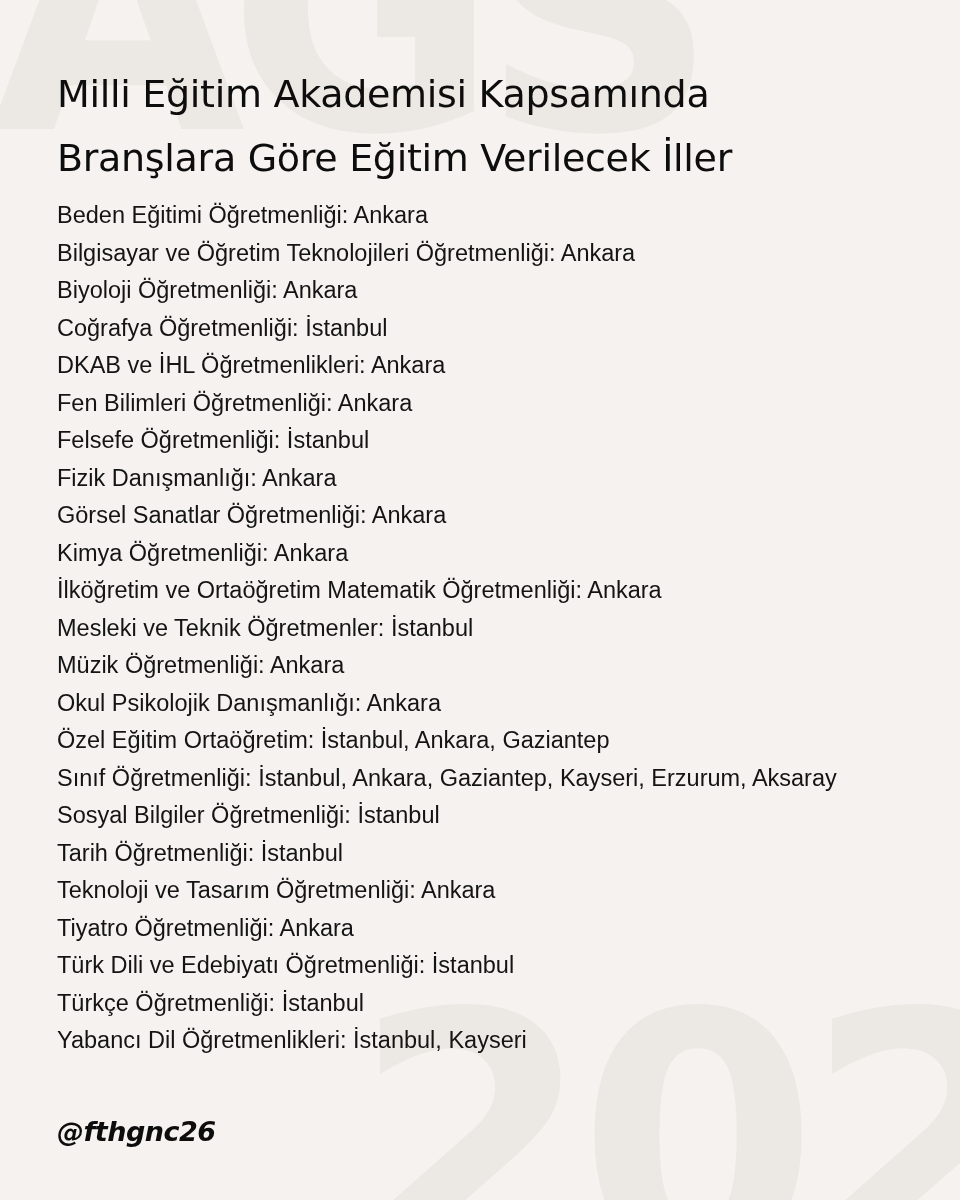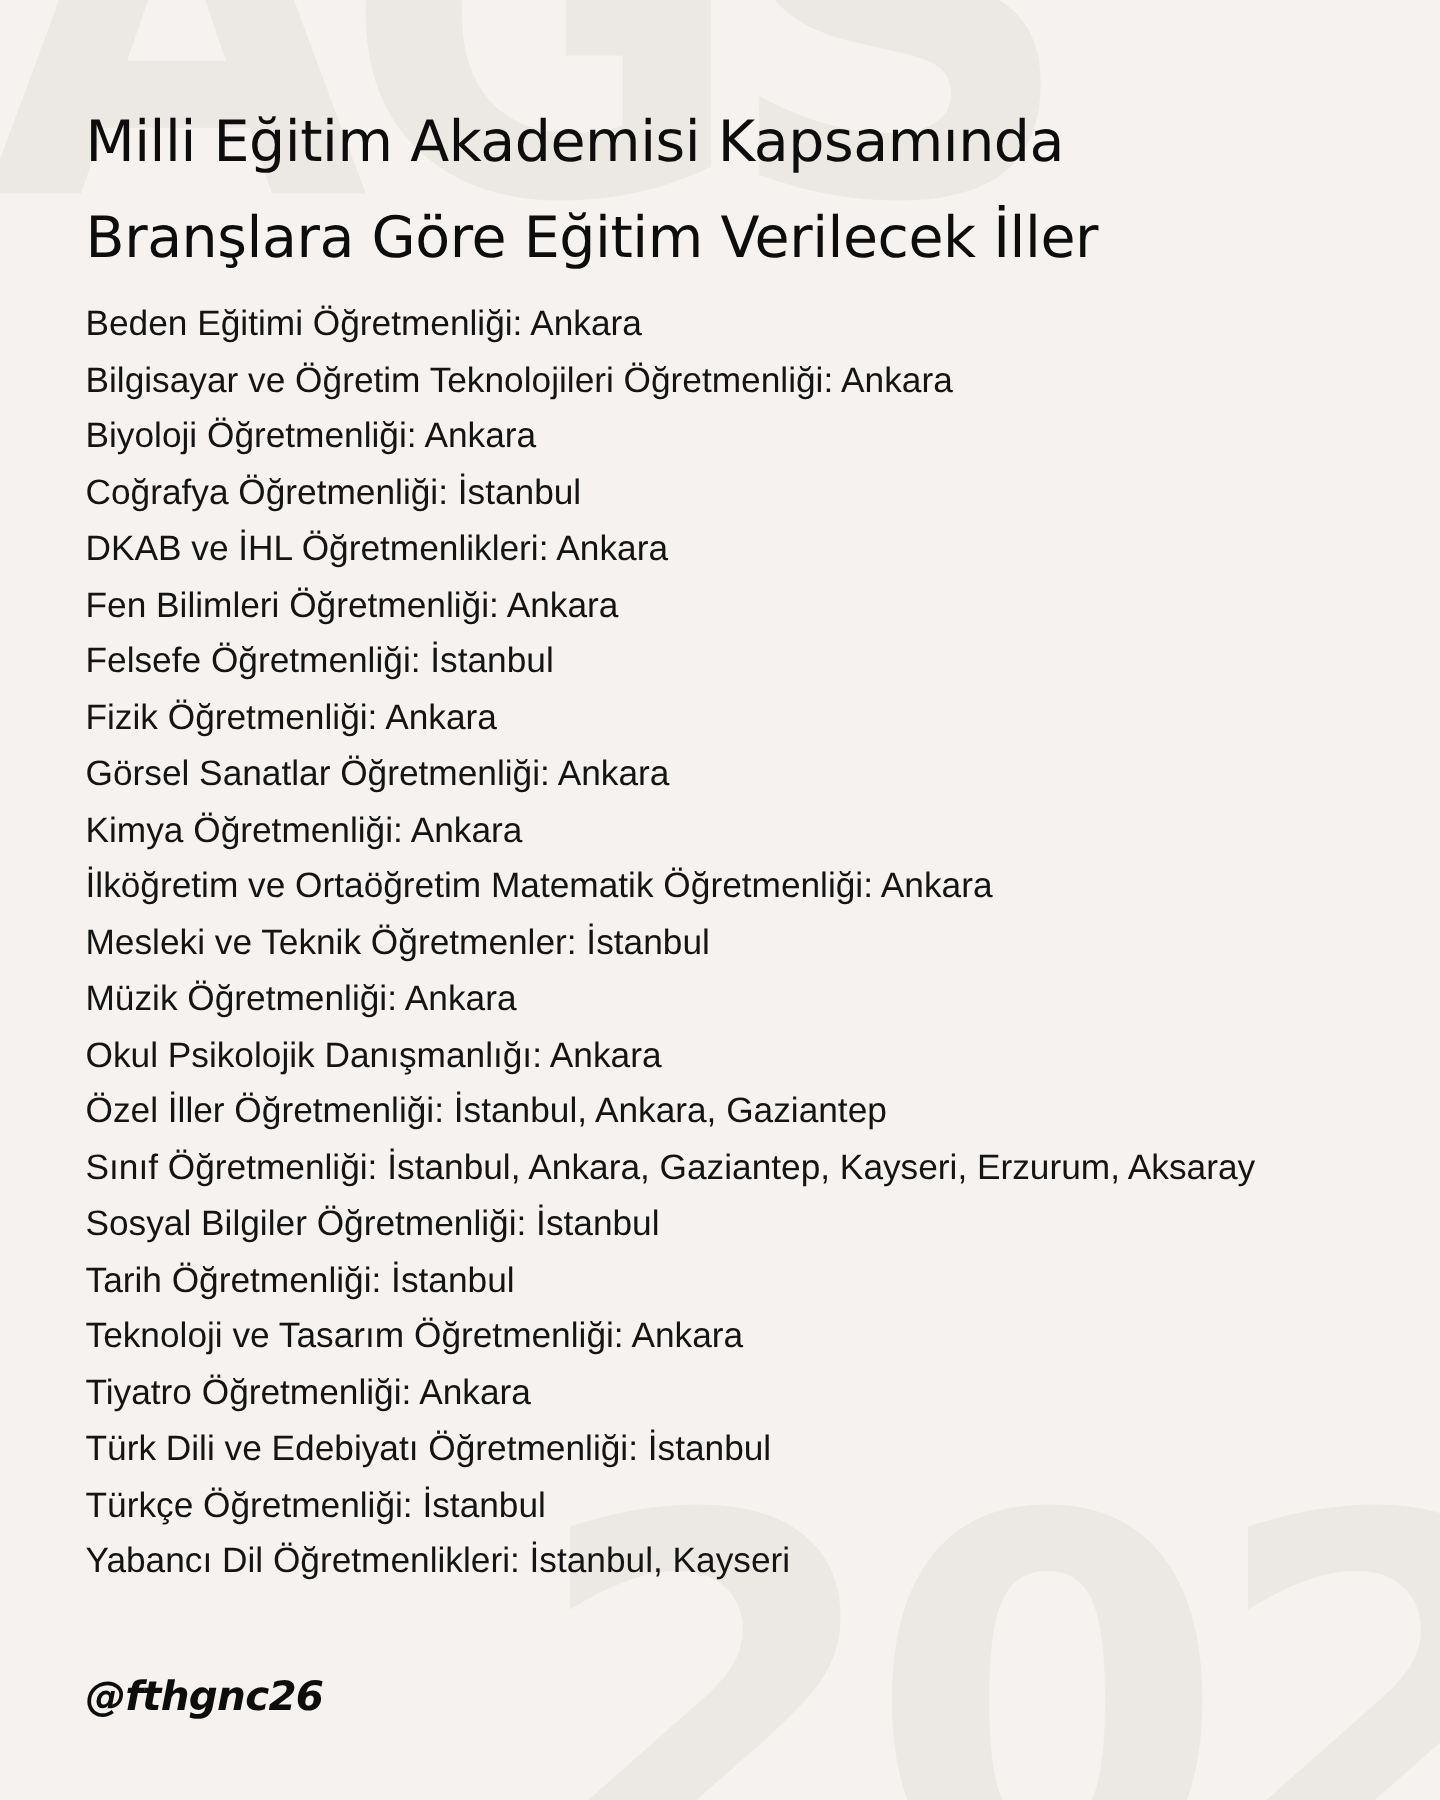--- a/index.html
+++ b/index.html
@@ -103,28 +103,28 @@
   </h1>
 
   <ul class="list">
     <li>Beden Eğitimi Öğretmenliği: Ankara</li>
     <li>Bilgisayar ve Öğretim Teknolojileri Öğretmenliği: Ankara</li>
     <li>Biyoloji Öğretmenliği: Ankara</li>
     <li>Coğrafya Öğretmenliği: İstanbul</li>
     <li>DKAB ve İHL Öğretmenlikleri: Ankara</li>
     <li>Fen Bilimleri Öğretmenliği: Ankara</li>
     <li>Felsefe Öğretmenliği: İstanbul</li>
-    <li>Fizik Öğretmenliği: Ankara</li>
+    <li>Fizik Danışmanlığı: Ankara</li>
     <li>Görsel Sanatlar Öğretmenliği: Ankara</li>
     <li>Kimya Öğretmenliği: Ankara</li>
     <li>İlköğretim ve Ortaöğretim Matematik Öğretmenliği: Ankara</li>
     <li>Mesleki ve Teknik Öğretmenler: İstanbul</li>
     <li>Müzik Öğretmenliği: Ankara</li>
     <li>Okul Psikolojik Danışmanlığı: Ankara</li>
-    <li>Özel İller Öğretmenliği: İstanbul, Ankara, Gaziantep</li>
+    <li>Özel Eğitim Ortaöğretim: İstanbul, Ankara, Gaziantep</li>
     <li>Sınıf Öğretmenliği: İstanbul, Ankara, Gaziantep, Kayseri, Erzurum, Aksaray</li>
     <li>Sosyal Bilgiler Öğretmenliği: İstanbul</li>
     <li>Tarih Öğretmenliği: İstanbul</li>
     <li>Teknoloji ve Tasarım Öğretmenliği: Ankara</li>
     <li>Tiyatro Öğretmenliği: Ankara</li>
     <li>Türk Dili ve Edebiyatı Öğretmenliği: İstanbul</li>
     <li>Türkçe Öğretmenliği: İstanbul</li>
     <li>Yabancı Dil Öğretmenlikleri: İstanbul, Kayseri</li>
   </ul>
 

